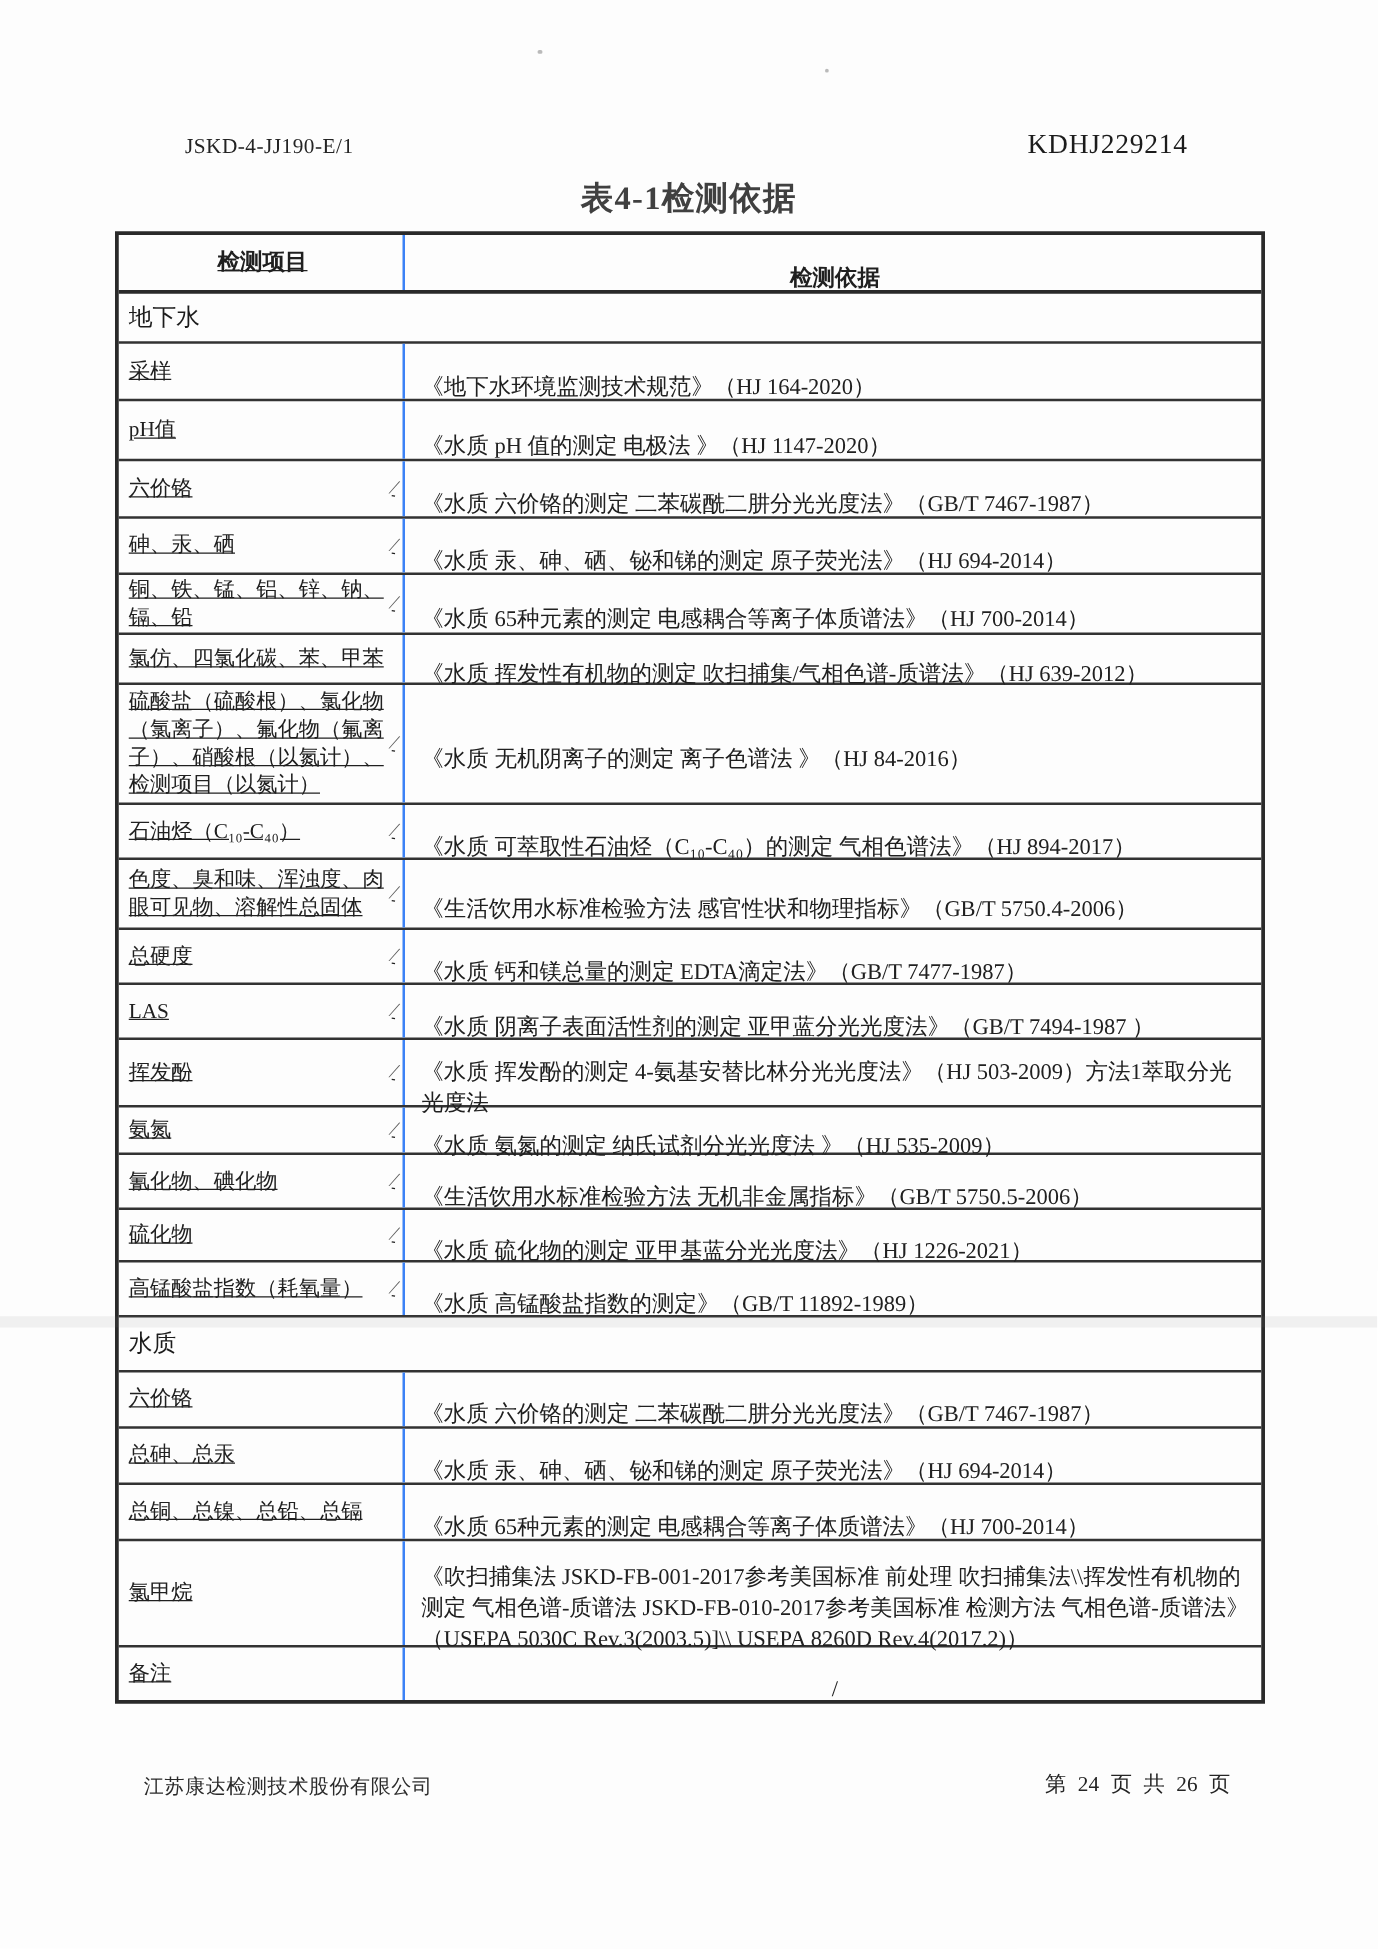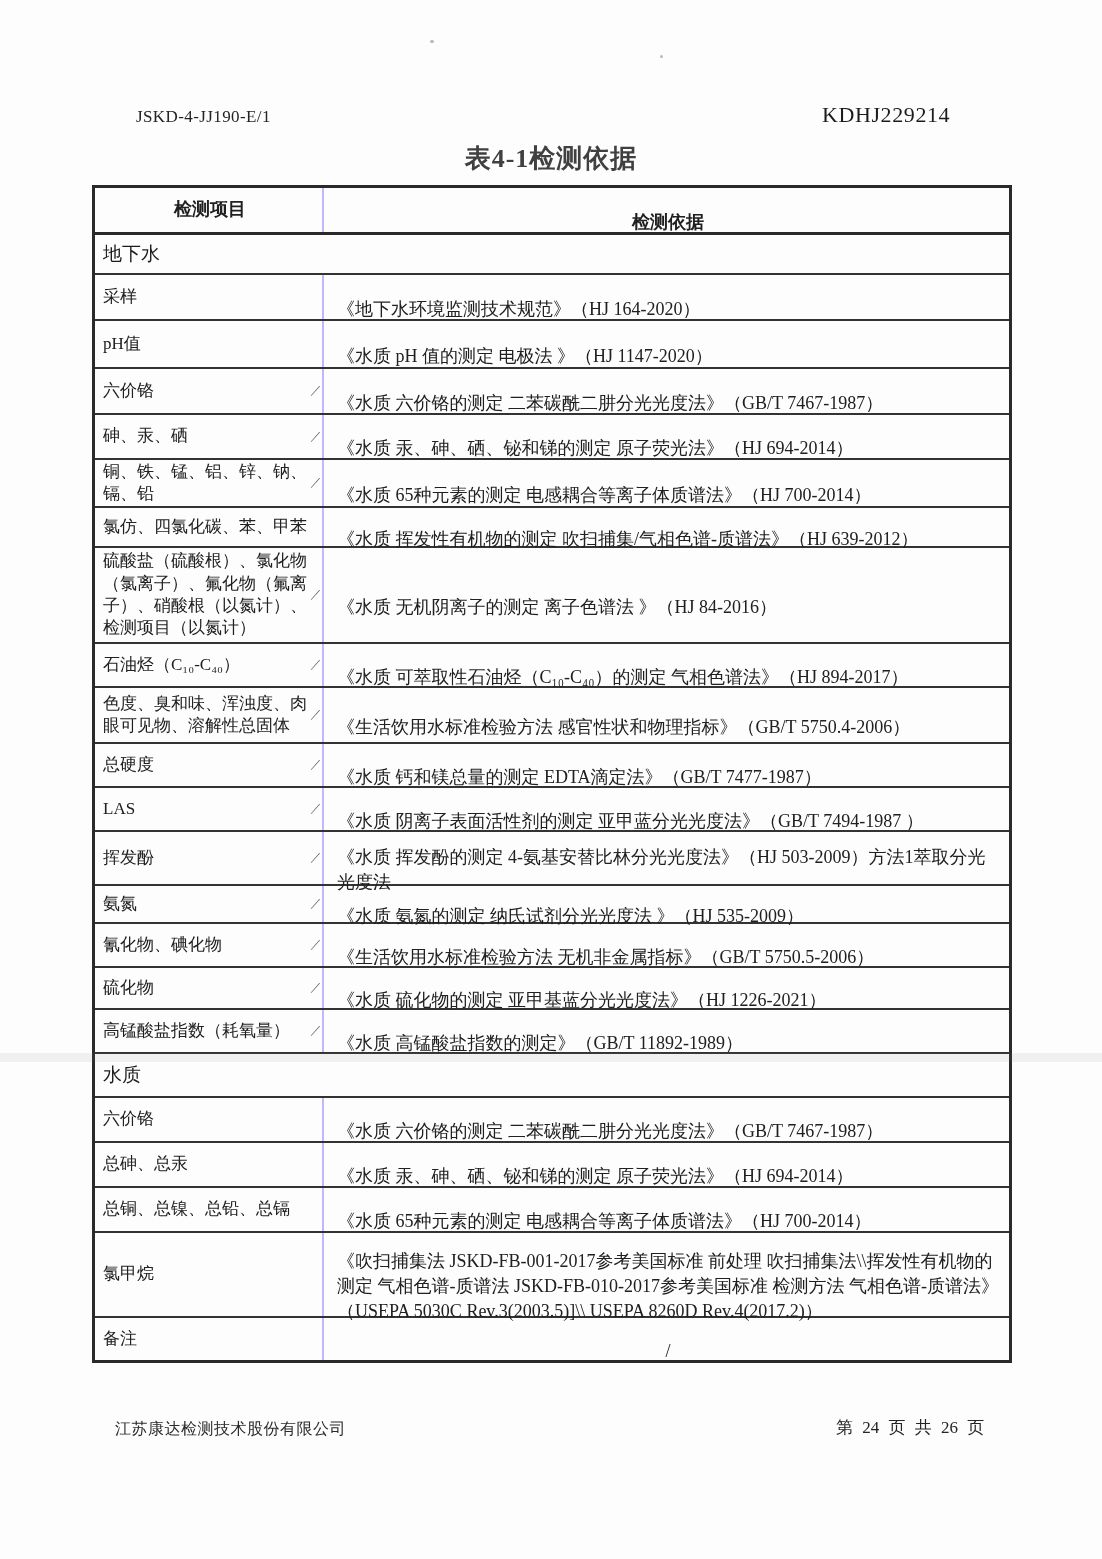--- a/index.html
+++ b/index.html
@@ -6,45 +6,45 @@
   html,body { background:#ffffff; }
   .page {
     position:relative;
     width:1102px; height:1559px;
     background:#fdfdfd;
     font-family:"Liberation Serif","DejaVu Serif",serif;
     color:#1e1e1e;
     overflow:hidden;
   }
   .doc-code {
-    position:absolute; left:136px; top:107px;
+    position:absolute; left:148px; top:107px;
     font-size:17px; letter-spacing:0.4px; color:#242424;
   }
   .report-no {
     position:absolute; left:822px; top:102px;
     font-size:22px; letter-spacing:0.6px; color:#1c1c1c;
   }
   .page-title {
     position:absolute; left:0; top:141px; width:100%;
     text-align:center; font-size:26px; font-weight:bold;
     letter-spacing:1px; color:#404040;
   }
   .dtable {
     position:absolute; left:92px; top:185px; width:920px;
     border:3px solid #2a2a2a;
     background:transparent;
   }
   .trow { display:flex; border-bottom:2px solid #333333; }
   .trow:last-child { border-bottom:none; }
   .cell-item {
     flex:0 0 229px; width:229px;
-    border-right:2px solid #c4b5fd;
+    border-right:2px solid #3b82f6;
     padding:3px 5px 3px 8px;
     display:flex; justify-content:space-between; align-items:center;
-    font-size:17px; line-height:1.32; color:#202020;
+    font-size:17px; line-height:1.32; color:#202020;text-decoration:underline;
   }
   .cell-basis {
     flex:1;
     padding:3px 10px 3px 13px;
     display:flex; align-items:center;
     font-size:18px; line-height:1.38; color:#202020;margin-top:24px;
   }
   .thead .cell-item, .thead .cell-basis {
     justify-content:center; text-align:center;
     font-weight:bold; font-size:18px;

